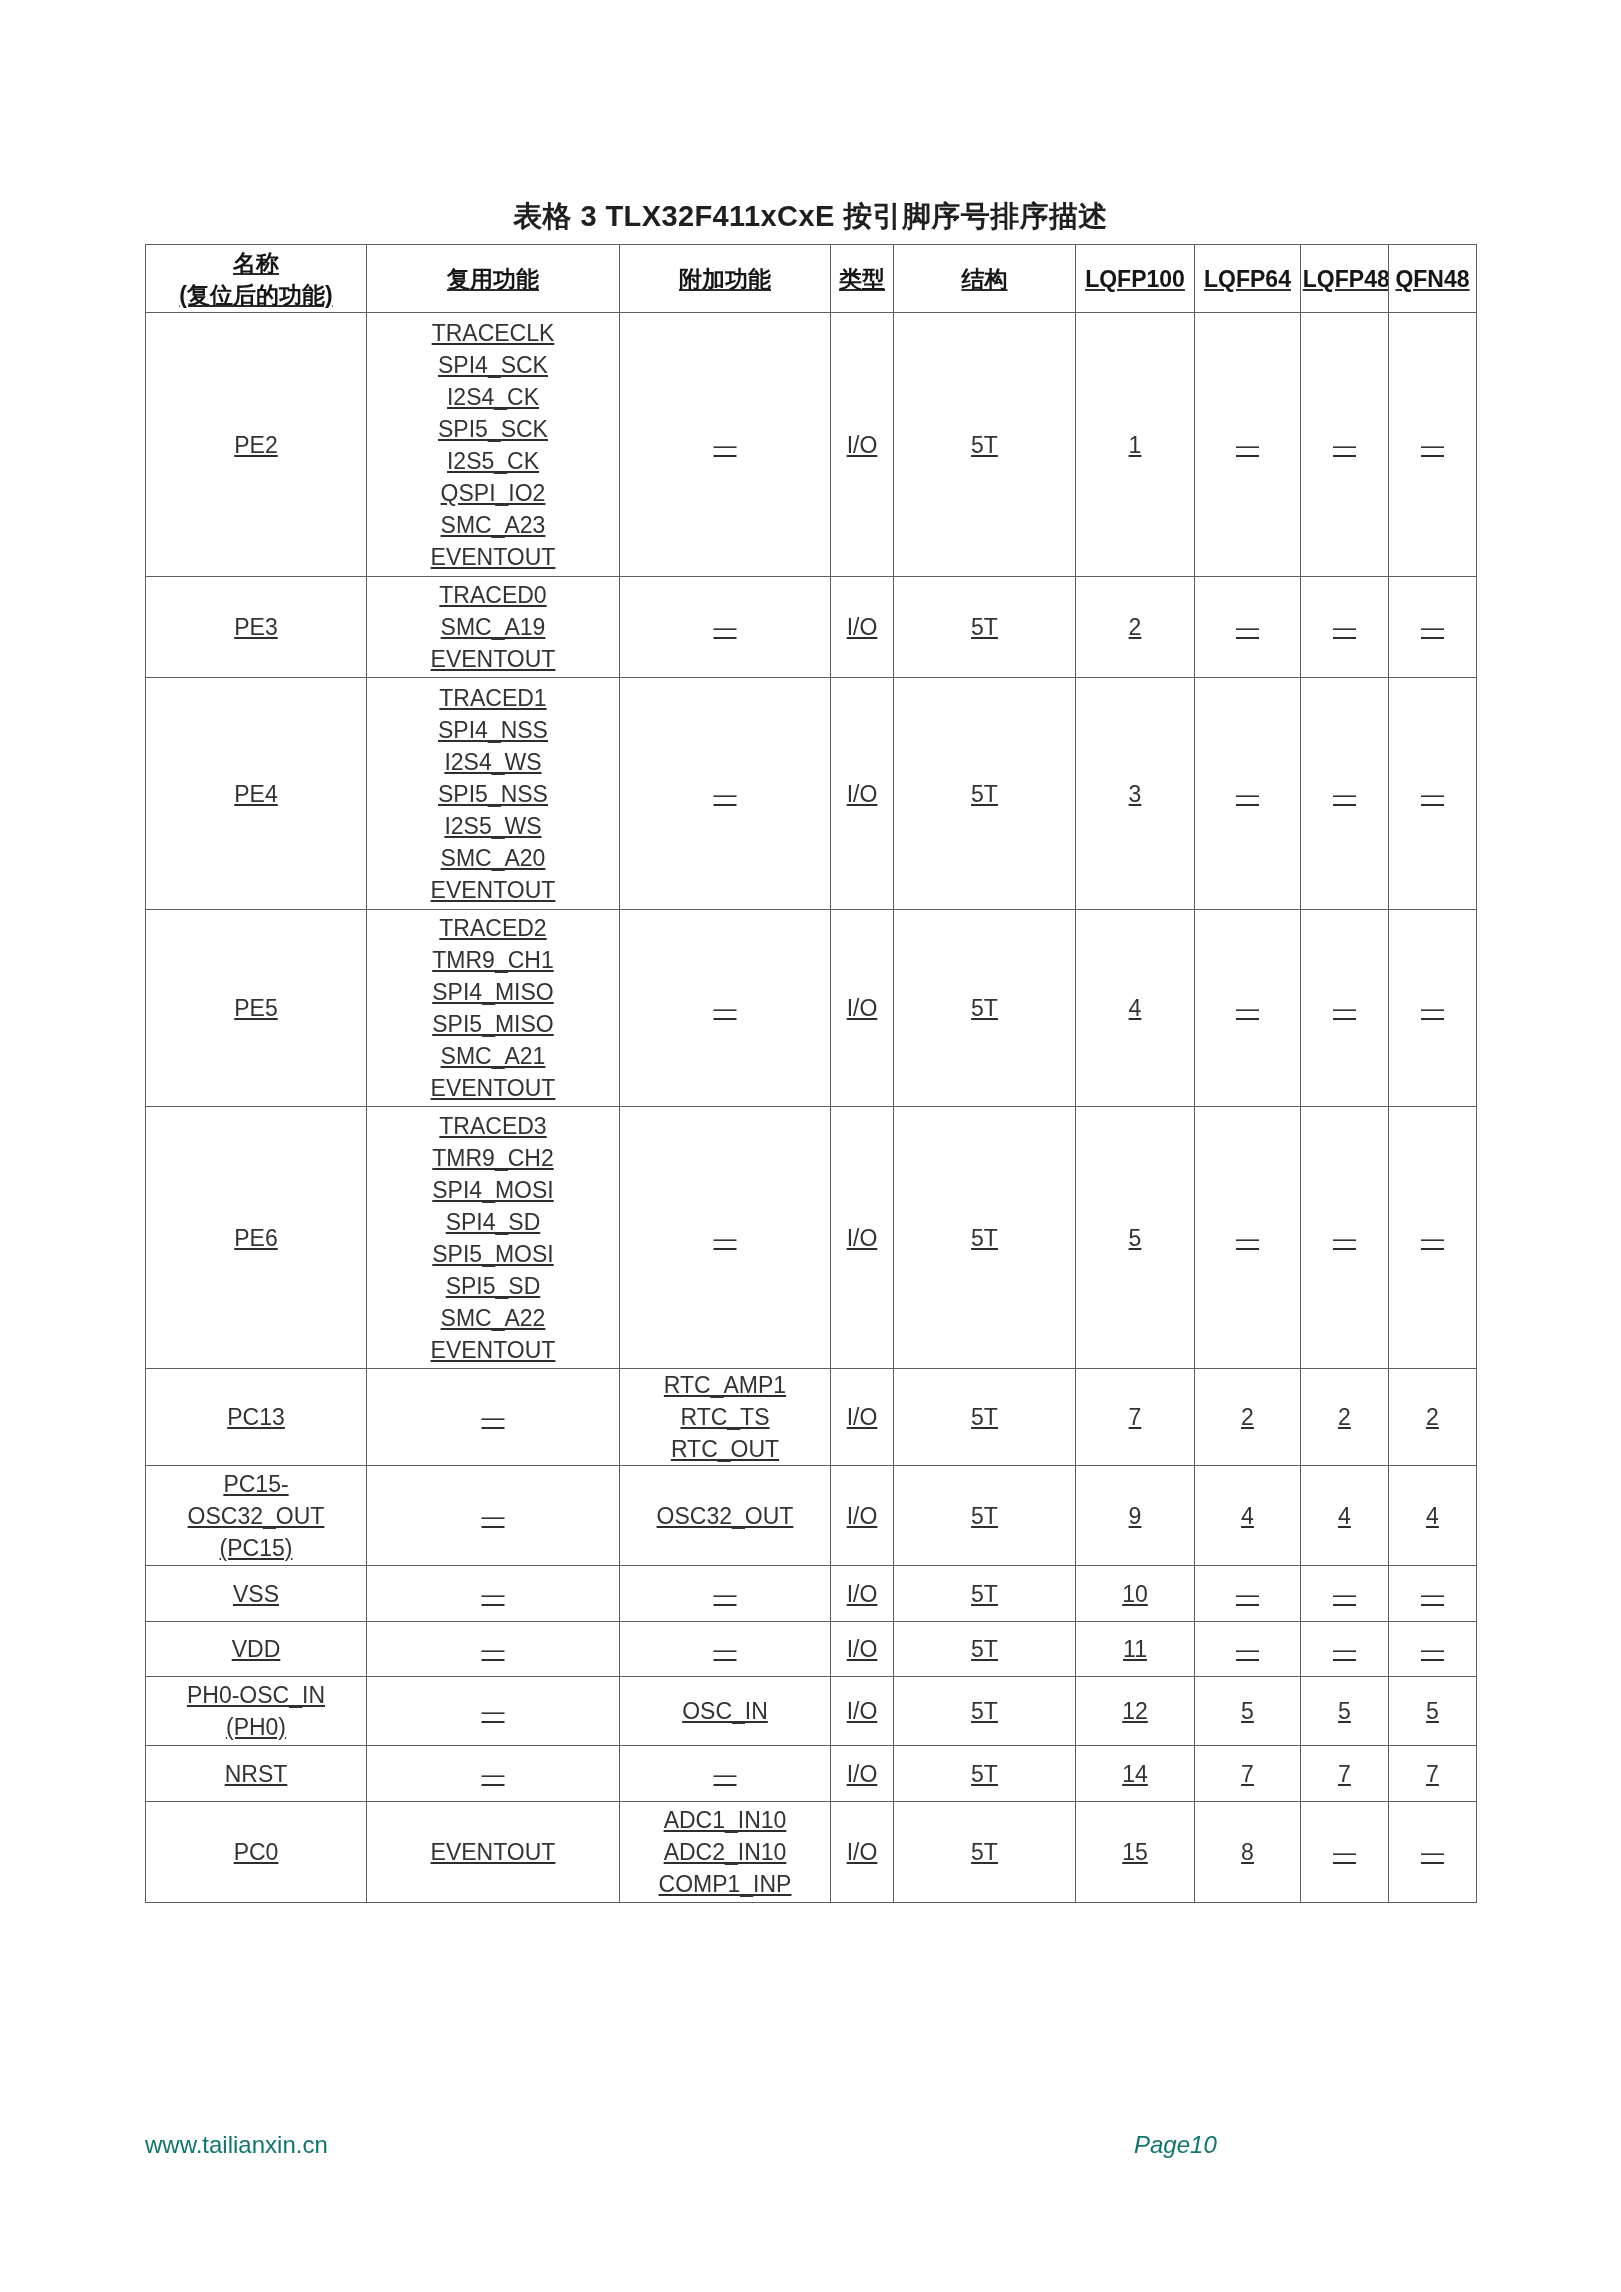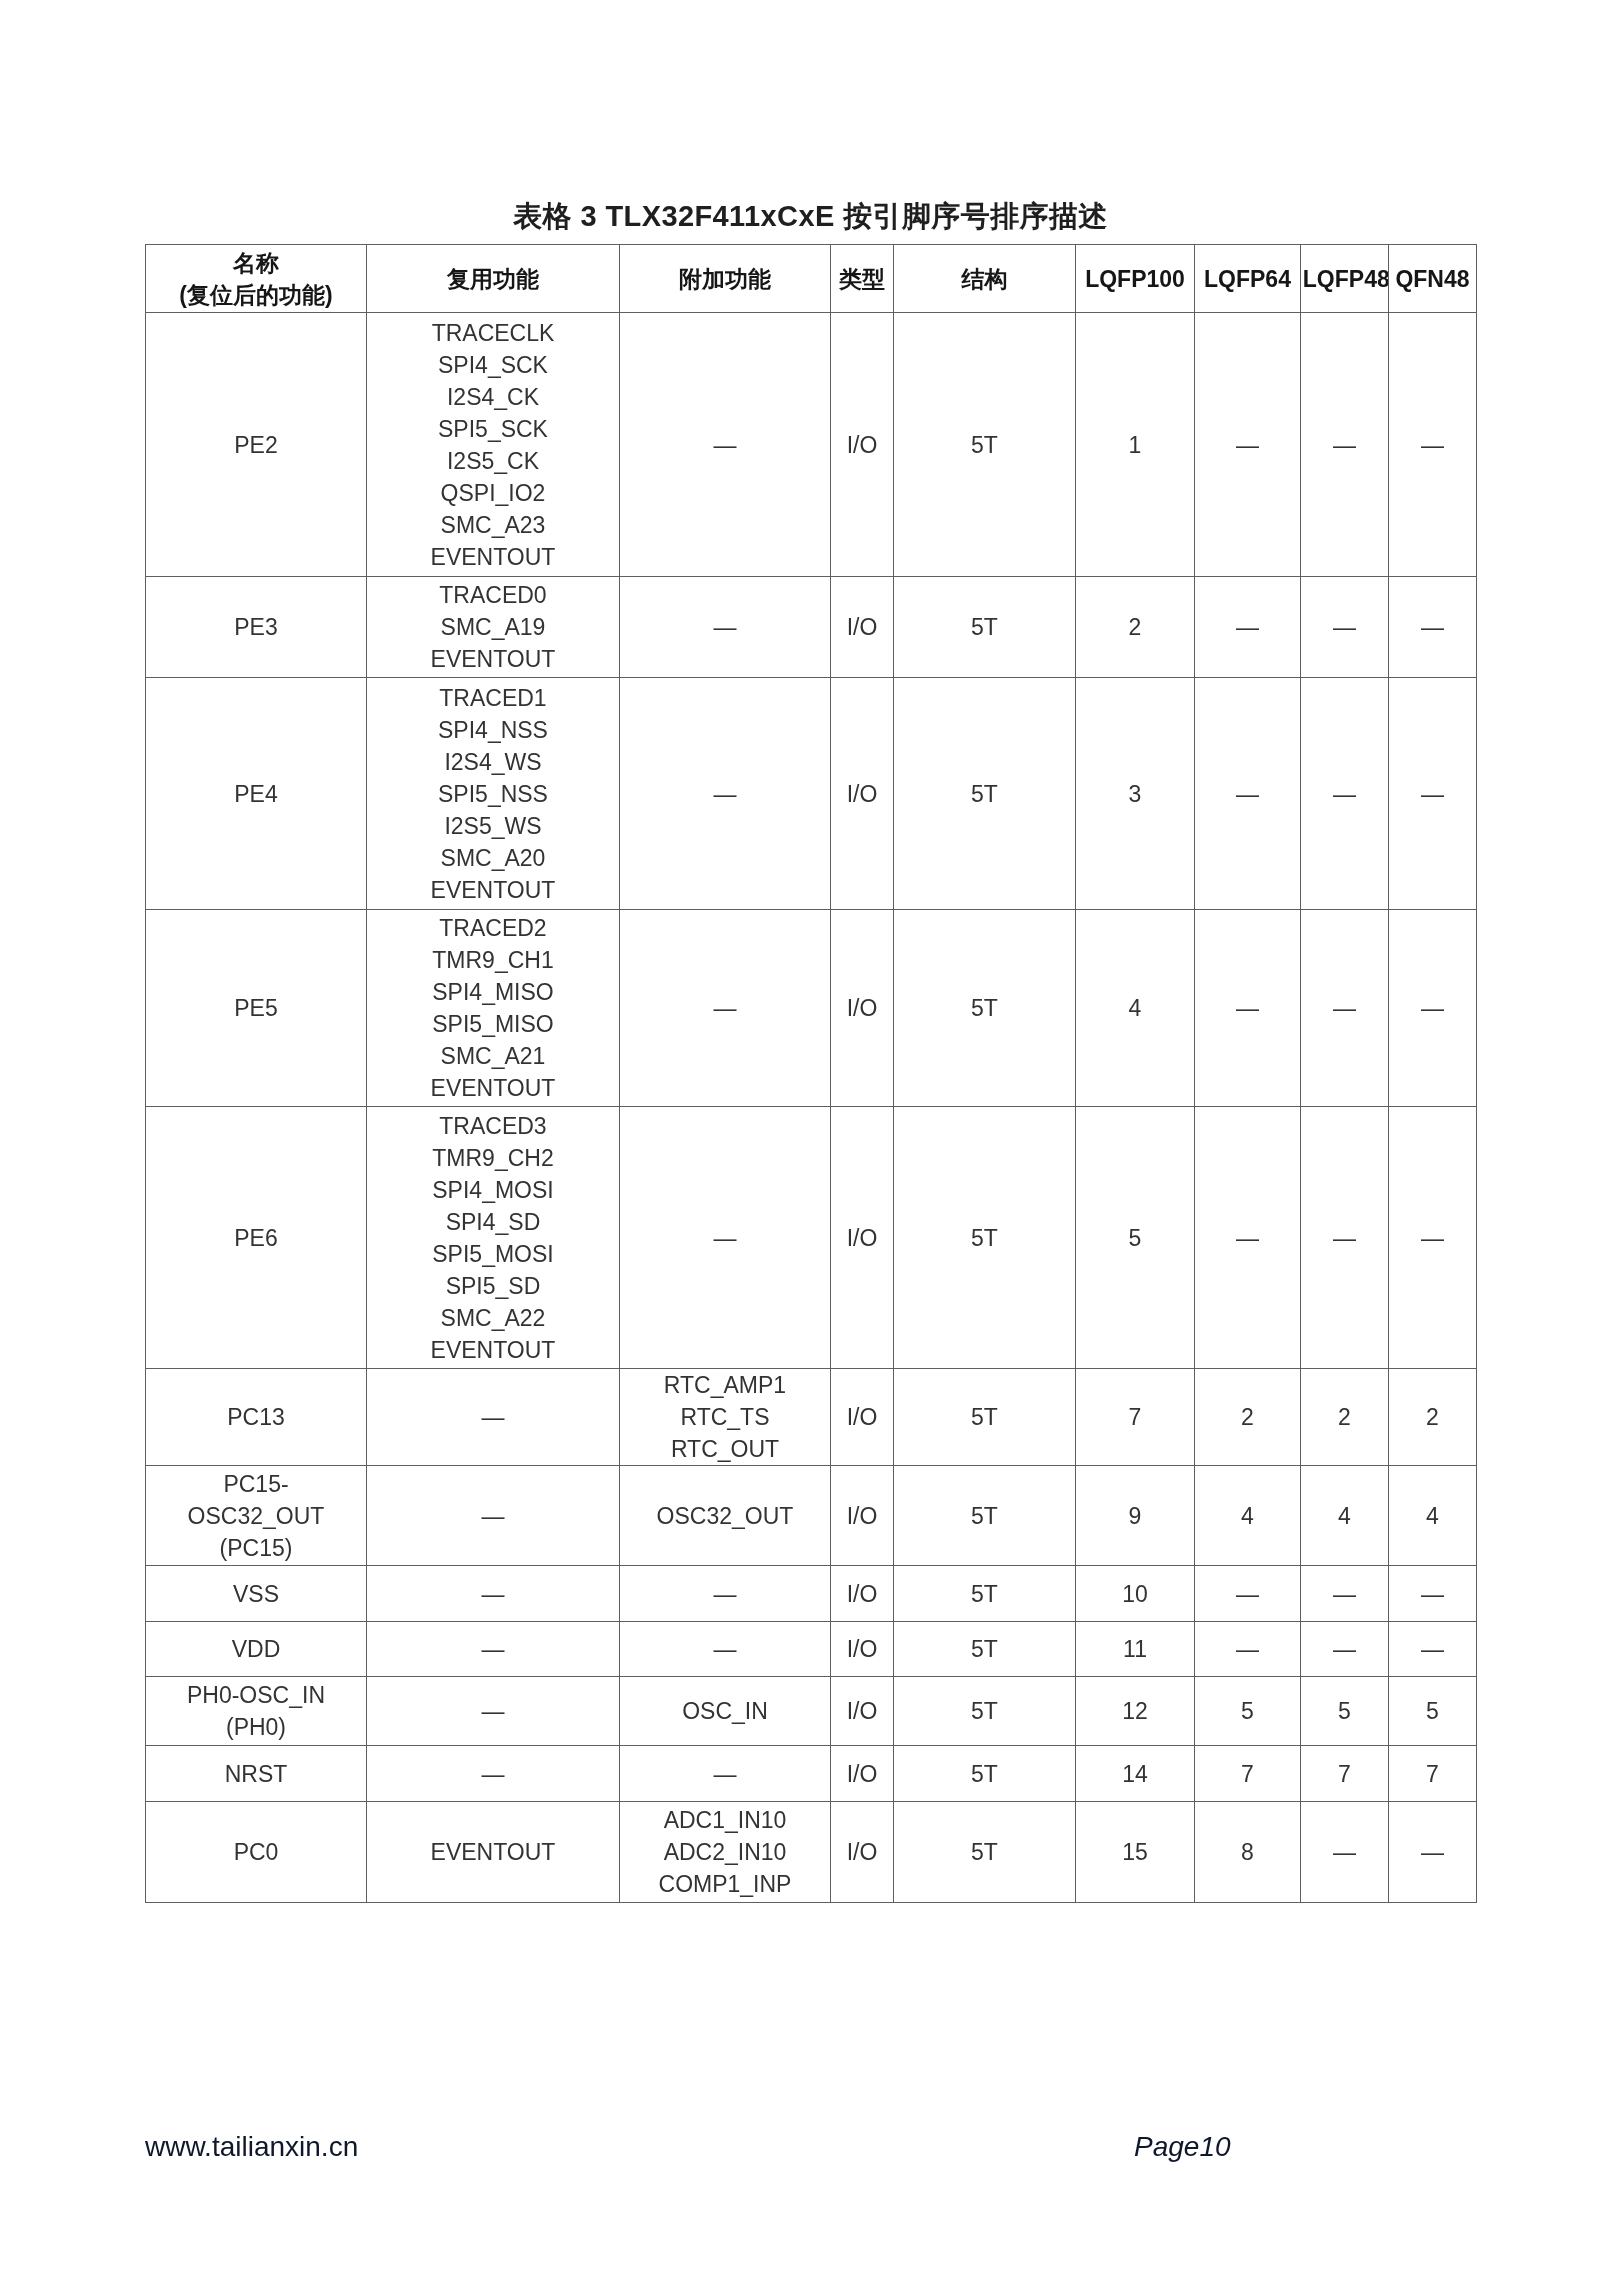--- a/index.html
+++ b/index.html
@@ -41,26 +41,26 @@
     line-height: 32px;
     white-space: pre-line;
     overflow: hidden;
     color: #333333;
   }
   table.pin-table th {
     font-weight: bold;
     color: #161616;
     border-bottom-width: 1.8px;
   }
-  table.pin-table { border: 1.3px solid #4f4f4f; }
+  table.pin-table { border: 1.3px solid #4f4f4f; text-decoration: underline; }
   .footer-site, .footer-page {
     position: absolute;
     top: 2131px;
-    font-size: 28px;
-    color: #0f172a;
+    font-size: 24px;
+    color: #0f766e;
   }
   .footer-site { left: 145px; }
   .footer-page { left: 1134px; font-style: italic; }
 </style>
 </head>
 <body>
 
 <div class="page">
 
   <div class="doc-title">表格 3 TLX32F411xCxE 按引脚序号排序描述</div>

